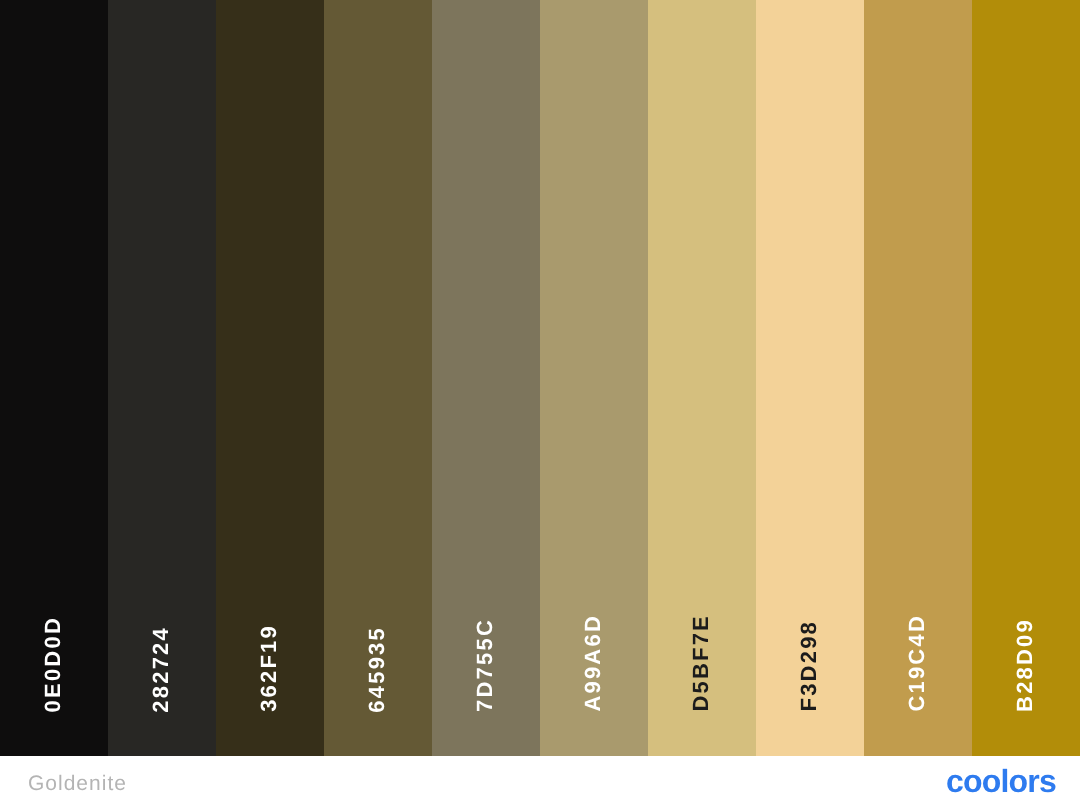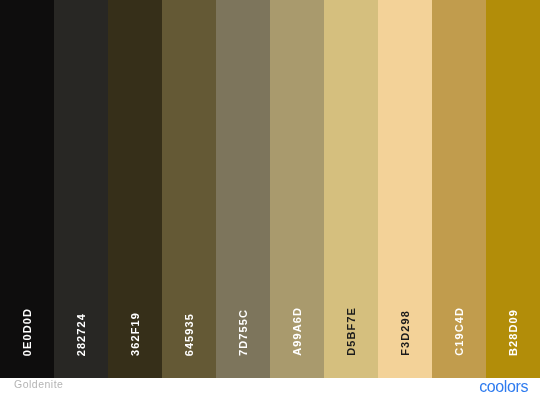--- a/index.html
+++ b/index.html
@@ -39,33 +39,34 @@
   }
   .light-text { color:#ffffff; }
   .dark-text  { color:#1b1b1b; }
 
   
   #footer {
     flex:1 1 auto;
     width:100%;
     background:#ffffff;
     display:flex;
+    align-items:center;
     justify-content:space-between;
     padding:0 12px 0 14px;
     border-radius:12px;
   }
   #palette-name {
     font-size:10.5px;
     color:#b4b4b4;
     letter-spacing:0.5px;
     user-select:none;
   }
   #brand-logo {
     font-size:16px;
-    font-weight:normal;
+    font-weight:bold;
     letter-spacing:-0.4px;
     color:#2e7bef;
     user-select:none;
     cursor:pointer;
   }
 </style>
 </head>
 <body>
 
 <div id="app">

